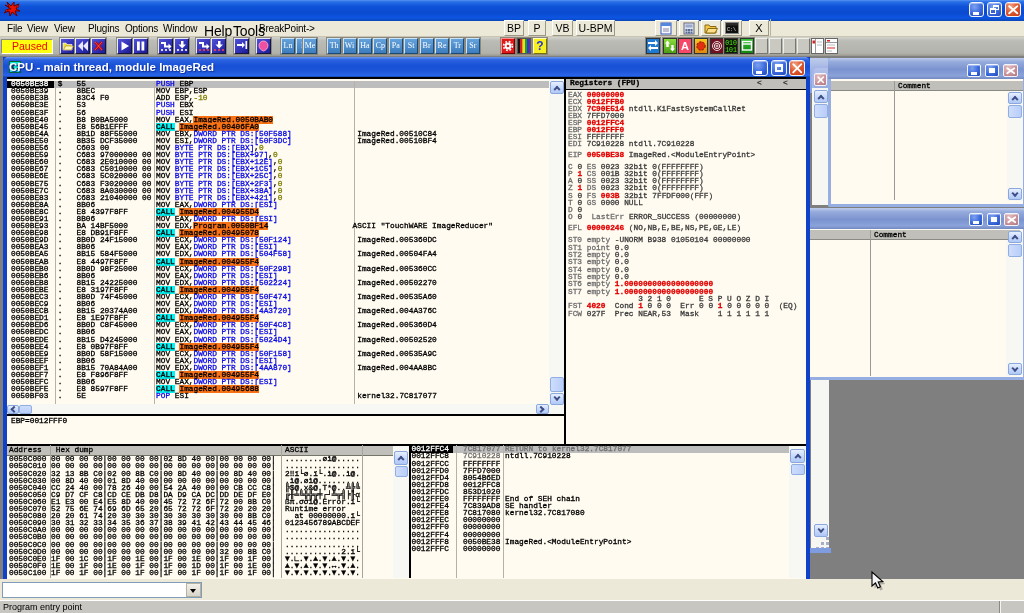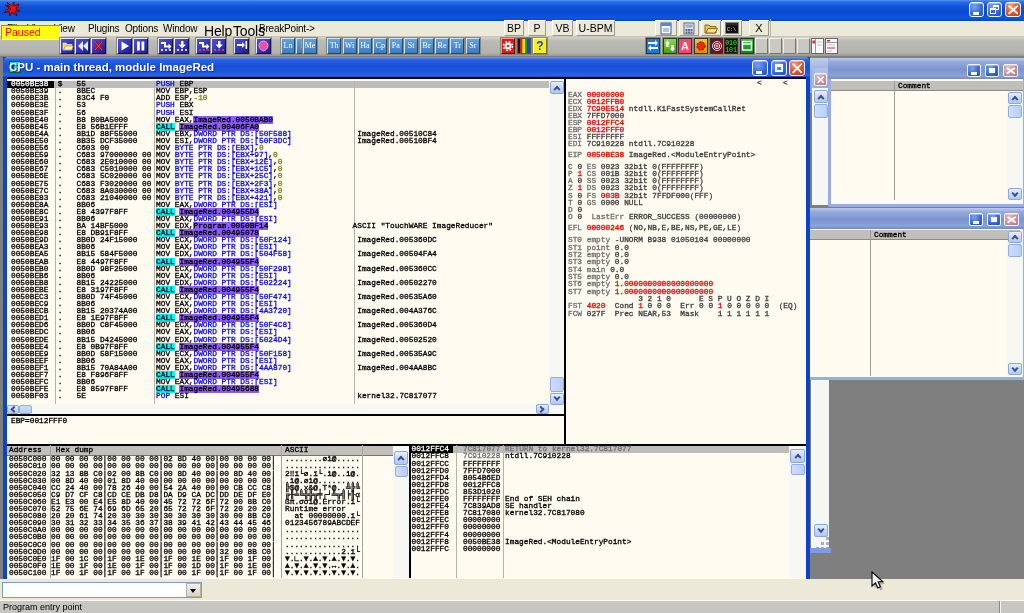--- a/index.html
+++ b/index.html
@@ -1,23 +1,23 @@
 <!DOCTYPE html>
 <html><head><meta charset="utf-8"><style>
 *{margin:0;padding:0;box-sizing:border-box;-webkit-font-smoothing:antialiased}
 body{width:1024px;height:613px;overflow:hidden}
 #scr{position:relative;width:1024px;height:613px;font-family:"Liberation Sans",sans-serif;background:#7f7f7f;overflow:hidden}
 .ab{position:absolute}
 .mono{font-family:"Liberation Mono",monospace;font-size:7.8px;line-height:7.1px;white-space:pre;color:#000;-webkit-text-stroke:0.3px}
 .bl{color:#0909e8}
 .ol{color:#7d7d00}
 .gy{color:#6e6e6e}
-.rd{color:#e40000;font-weight:normal}
+.rd{color:#e40000;font-weight:bold}
 .dk{color:#3a3a3a}
-.yb{background:#8b5cf6}
+.yb{background:#f97316}
 .cb{background:#04f2f2}
 .wh{color:#fff}
 .vline{position:absolute;width:1px;background:#b6b2a6}
 .hdr{position:absolute;background:#c0bfba;color:#000}
 .sb-ch{position:absolute;background:#f7f7f3}
 .sbtn{position:absolute;background:linear-gradient(180deg,#e8f0fe 0%,#cbdbfc 45%,#b0c8f6 100%);border:1px solid #8aa8dd;border-radius:2px}
 .sbtn i{position:absolute;left:50%;top:50%;width:4.5px;height:4.5px;border:0 solid #3f4f86;transform:translate(-50%,-50%) rotate(45deg)}
 .up i{border-top-width:2px;border-left-width:2px;margin-top:1px}
 .dn i{border-bottom-width:2px;border-right-width:2px;margin-top:-1.5px}
 .lf i{border-left-width:2px;border-bottom-width:2px;margin-left:1px}
@@ -92,21 +92,21 @@
     </svg>
     <div class="mbtn" style="left:722px;top:20px;width:20px"></div>
     <svg class="ab" style="left:725px;top:22px" width="14" height="12">
       <rect x="0.5" y="0.5" width="13" height="11" fill="#101010" stroke="#888"></rect>
       <rect x="1" y="1" width="12" height="2.5" fill="#2a2a2a"></rect>
       <text x="2" y="8.5" fill="#e8e8e8" font-size="5" font-family="Liberation Mono">C:\</text>
     </svg>
     <div class="mbtn" style="left:749px;top:20px;width:20px;line-height:14px;font-size:11px">X</div>
     <div class="ab" style="left:770px;top:19px;width:1px;height:17px;background:#b8b4a2"></div>
     <div class="ab" style="left:0;top:37px;width:1024px;height:19px;background:linear-gradient(180deg,#d3d3cd 0%,#bcbcb6 20%,#b2b2ac 85%,#98988f 100%)"></div>
-    <div class="ab" style="left:1px;top:25px;width:60px;height:15px;background:#ffff10;border:1px solid;border-color:#8a8878 #fffff4 #fffff4 #8a8878;color:#f00400;font-size:10.5px;line-height:13.5px;padding-left:3px">Paused</div>
+    <div class="ab" style="left:1px;top:39px;width:52px;height:15px;background:#ffff10;border:1px solid;border-color:#8a8878 #fffff4 #fffff4 #8a8878;color:#f00400;font-size:10.5px;line-height:13.5px;padding-left:10px">Paused</div>
     <div class="tbtn" style="left:60px;top:38px">
       <svg class="ab" style="left:0px;top:0px" width="13" height="14" viewBox="0 0 13 14">
         <path d="M2 11 L2 4 L5 4 L6 5.5 L11 5.5 L11 11 Z" fill="#f0e030" stroke="#fff" stroke-width="0.6"></path>
         <path d="M2.5 11 L4.5 7 L12.5 7 L10.5 11 Z" fill="#fff8b0" stroke="#8a6a10" stroke-width="0.5"></path>
       </svg>
     </div>
     <div class="tbtn" style="left:75px;top:38px">
       <svg class="ab" style="left:0px;top:0px" width="13" height="14" viewBox="0 0 13 14">
         <g fill="#e8e8ff">
           <path d="M7 2 L7 12 L2 7 Z"></path>
@@ -419,20 +419,21 @@
     </div>
     <div class="sb-ch" style="left:7px;top:404px;width:542px;height:10px"></div>
     <div class="sbtn lf" style="left:7px;top:404.5px;width:12px;height:9px">
       <i></i>
     </div>
     <div class="thumbh" style="left:19px;top:404.5px;width:13px;height:9px"></div>
     <div class="sbtn rt" style="left:536px;top:404px;width:13px;height:10px">
       <i></i>
     </div>
     <div class="mono ab" style="left:11px;top:418px">EBP=0012FFF0</div>
+    <div class="hdr mono" style="left:566px;top:78.5px;width:240px;height:11px;border-bottom:1px solid #000;font-weight:bold;padding:1.5px 0 0 4px">Registers (FPU)</div>
     <div class="ab mono" style="left:757px;top:80px;color:#333">&lt;</div>
     <div class="ab mono" style="left:783px;top:80px;color:#333">&lt;</div>
     <div class="mono ab" style="left:568px;top:91.6px"><span class="gy">EAX</span> <span class="rd">00000000</span>
 <span class="gy">ECX</span> <span class="rd">0012FFB0</span>
 <span class="gy">EDX</span> <span class="rd">7C90E514</span> <span class="dk">ntdll.KiFastSystemCallRet</span>
 <span class="gy">EBX</span> <span class="dk">7FFD7000</span>
 <span class="gy">ESP</span> <span class="rd">0012FFC4</span>
 <span class="gy">EBP</span> <span class="rd">0012FFF0</span>
 <span class="gy">ESI</span> <span class="dk">FFFFFFFF</span>
 <span class="gy">EDI</span> <span class="dk">7C910228 ntdll.7C910228</span></div>
@@ -443,21 +444,21 @@
 <span class="gy">Z</span> <span class="rd">1</span> <span class="gy">DS</span> <span class="dk">0023 32bit 0(FFFFFFFF)</span>
 <span class="gy">S</span> <span class="dk">0</span> <span class="gy">FS</span> <span class="rd">003B</span> <span class="dk">32bit 7FFDF000(FFF)</span>
 <span class="gy">T</span> <span class="dk">0</span> <span class="gy">GS</span> <span class="dk">0000 NULL</span>
 <span class="gy">D</span> <span class="dk">0</span>
 <span class="gy">O</span> <span class="dk">0</span>  <span class="gy">LastErr</span> <span class="dk">ERROR_SUCCESS (00000000)</span></div>
     <div class="mono ab" style="left:568px;top:224.6px"><span class="gy">EFL</span> <span class="rd">00000246</span> <span class="dk">(NO,NB,E,BE,NS,PE,GE,LE)</span></div>
     <div class="mono ab" style="left:568px;top:237.2px;line-height:7.35px"><span class="gy">ST0 empty</span> <span class="dk">-UNORM B938 01050104 00000000</span>
 <span class="gy">ST1 point</span> <span class="dk">0.0</span>
 <span class="gy">ST2 empty</span> <span class="dk">0.0</span>
 <span class="gy">ST3 empty</span> <span class="dk">0.0</span>
-<span class="gy">ST4 main</span> <span class="dk">0.0</span>
+<span class="gy">ST4 empty</span> <span class="dk">0.0</span>
 <span class="gy">ST5 empty</span> <span class="dk">0.0</span>
 <span class="gy">ST6 empty</span> <span class="rd">1.0000000000000000000</span>
 <span class="gy">ST7 empty</span> <span class="rd">1.0000000000000000000</span>
 <span class="dk">               3 2 1 0      E S P U O Z D I</span>
 <span class="gy">FST</span> <span class="rd">4020</span>  <span class="dk">Cond</span> <span class="rd">1</span> <span class="dk">0 0 0  Err 0 0</span> <span class="rd">1</span> <span class="dk">0 0 0 0 0  (EQ)</span>
 <span class="gy">FCW</span> <span class="dk">027F  Prec NEAR,53  Mask    1 1 1 1 1 1</span></div>
     <div class="hdr" style="left:7px;top:445.5px;width:386px;height:10px;border-bottom:1px solid #77756a"></div>
     <div class="mono ab" style="left:9px;top:447px">Address   Hex dump                                         ASCII</div>
     <div class="vline" style="left:50px;top:445px;height:133px;background:#a7a49a"></div>
     <div class="vline" style="left:281px;top:445px;height:133px;background:#a7a49a"></div>

